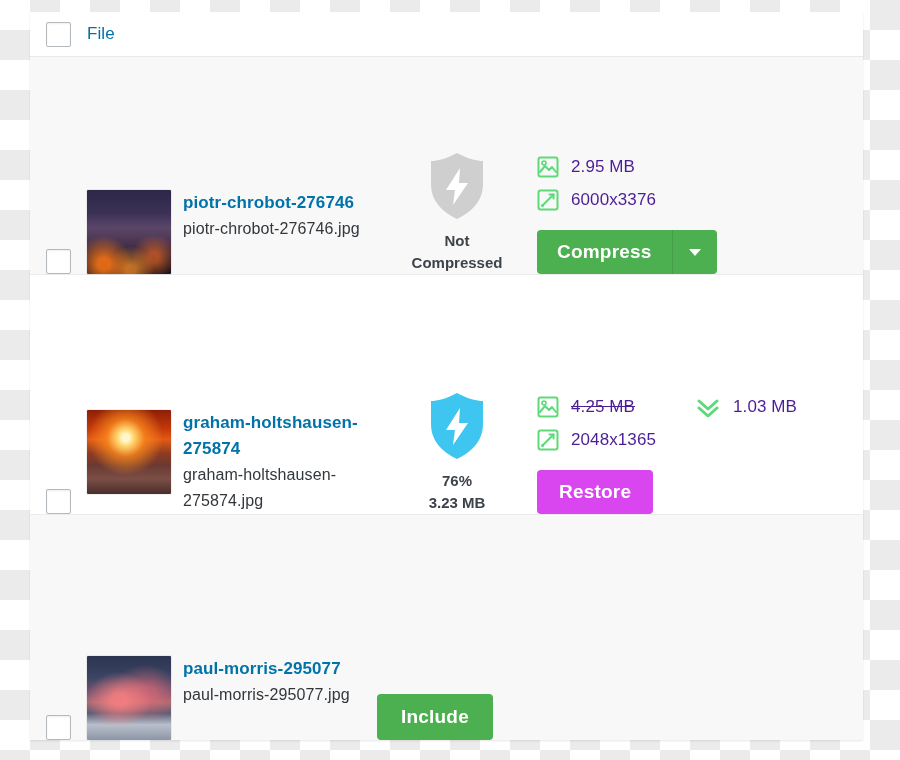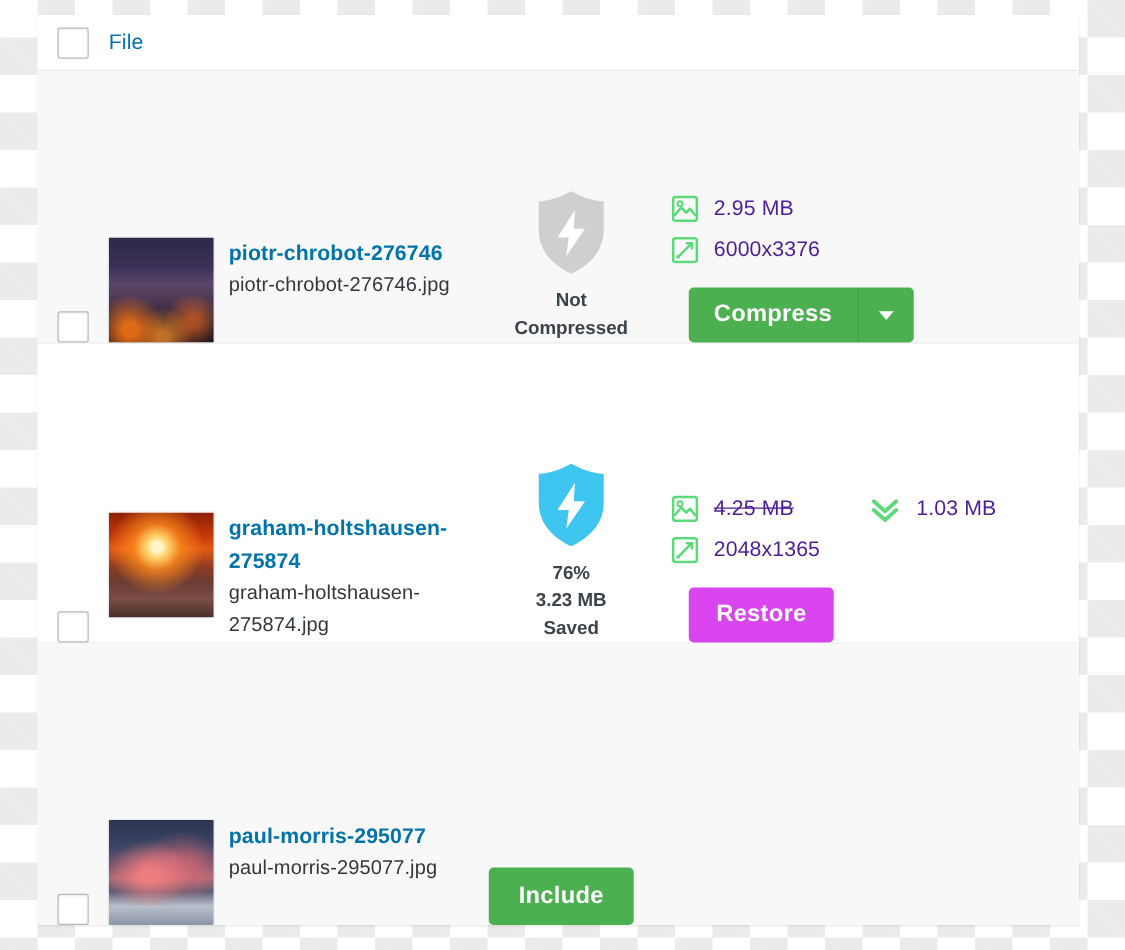--- a/index.html
+++ b/index.html
@@ -182,21 +182,20 @@
     align-items: center;
     border: none;
     border-radius: 4px;
     color: #fff;
     font-family: "Liberation Sans", sans-serif;
     font-size: 19px;
     font-weight: bold;
     cursor: pointer;
     padding: 0;
     letter-spacing: .2px;
-    margin-left: 14px;
   }
   .btn-green { background: #4caf50; }
   .btn-blue  { background: #d946ef; }
   .btn-split { margin-top: 14px; height: 44px; }
   .btn-split .lbl {
     padding: 0 20px;
     height: 44px;
     display: flex;
     align-items: center;
     border-right: 1px solid rgba(0,0,0,0.10);
@@ -308,21 +307,20 @@
 
     <div class="status-col sc2">
       <div class="shield">
         <svg width="62" height="72" viewBox="0 0 62 72" aria-hidden="true">
           <path d="M31 3 C20 9 11 11 5 11 L5 34 C5 52 18 63 31 69 C44 63 57 52 57 34 L57 11 C51 11 42 9 31 3 Z" fill="#3ec6f0"></path>
           <path d="M34 18 L20 40 L29 40 L27 55 L42 33 L33 33 Z" fill="#ffffff"></path>
         </svg>
       </div>
       <div>76%</div>
       <div>3.23 MB</div>
-      <div>Saved</div>
     </div>
 
     <div class="stats-col">
       <div class="stat-line">
         <span class="stat-icon">
           <svg width="22" height="22" viewBox="0 0 22 22">
             <rect x="1.5" y="1.5" width="19" height="19" rx="2" fill="none" stroke="#5ed97a" stroke-width="2"></rect>
             <circle cx="7" cy="7" r="2" fill="none" stroke="#5ed97a" stroke-width="1.6"></circle>
             <path d="M3 16 L8 10 L12 14 L15 11 L19 16" fill="none" stroke="#5ed97a" stroke-width="2" stroke-linejoin="round" stroke-linecap="round"></path>
           </svg>

